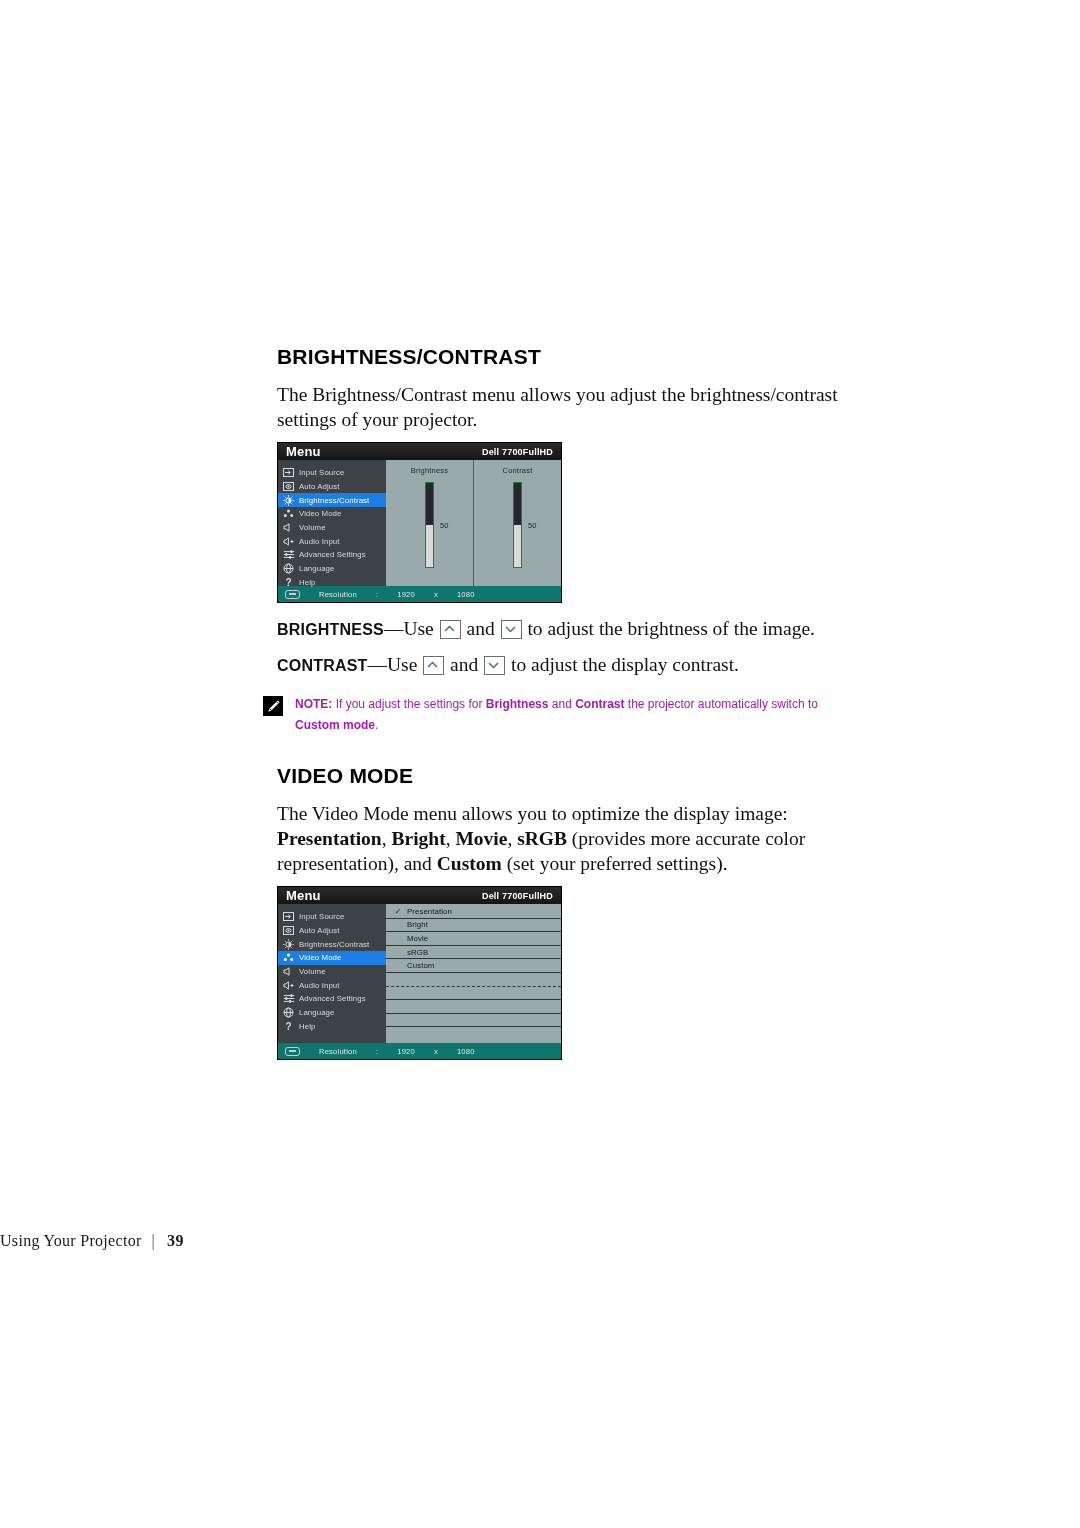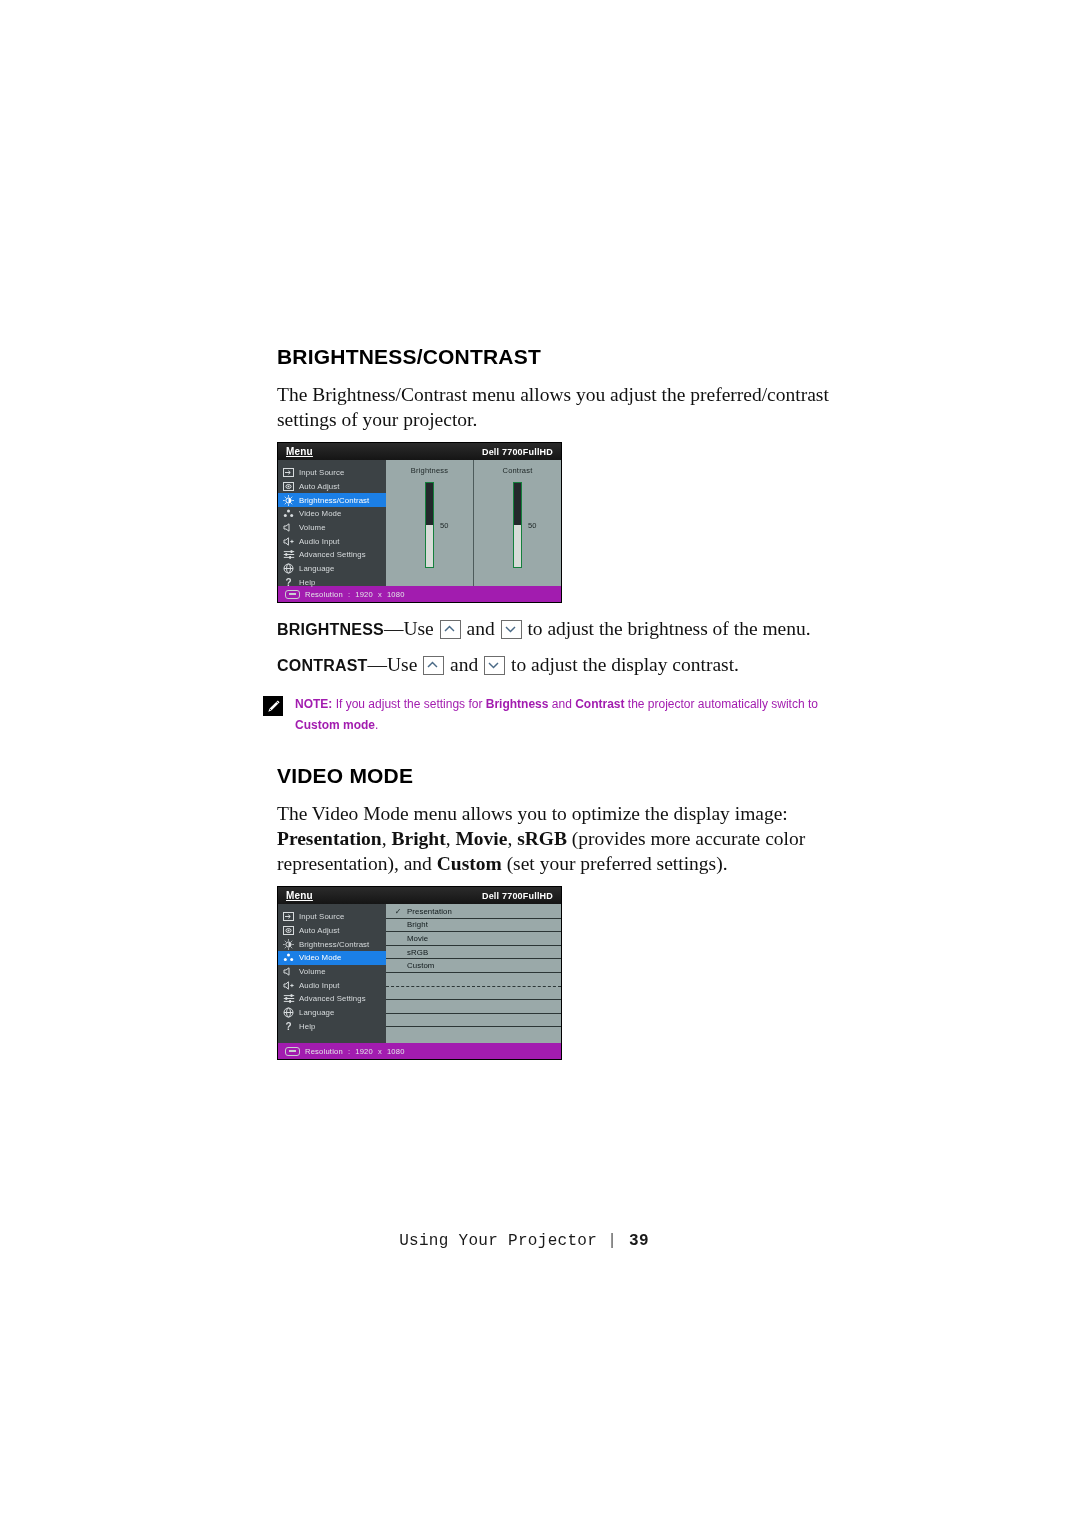--- a/index.html
+++ b/index.html
@@ -63,24 +63,23 @@
     height: 17px;
     background: linear-gradient(180deg,#2b2b2b 0%, #151515 100%);
     display: flex;
     align-items: center;
     justify-content: space-between;
     padding: 0 8px;
     box-sizing: border-box;
   }
   .osd-header .title {
     color: #ffffff;
-    font-size: 10px;
+    font-size: 13px;
     font-weight: bold;
     letter-spacing: .2px;
-    text-decoration: underline;
   }
   .osd-header .model {
     color: #ffffff;
     font-size: 9px;
     font-weight: bold;
     letter-spacing: .2px;
   }
 
   .osd-body {
     display: flex;
@@ -189,29 +188,29 @@
     flex: 0 0 18px;
     text-align: center;
     font-size: 8px;
     color: #1b2626;
   }
   .mode-row .mode-label { letter-spacing: .1px; }
   .mode-row.dashed { border-bottom: 1px dashed #2c3636; }
 
   .osd-footer {
     height: 16px;
-    background: #a21caf;
+    background: #0f766e;
     display: flex;
     align-items: center;
     padding-left: 7px;
     box-sizing: border-box;
     color: #e3e6e8;
     font-size: 7.6px;
     letter-spacing: .2px;
-    gap: 5px;
+    gap: 19px;
   }
   .osd-footer .res-icon {
     width: 13px; height: 7px;
     border: 1px solid #c9cdd0;
     border-radius: 3px;
     display: flex; align-items: center; justify-content: center;
     flex: 0 0 13px;
   }
   .osd-footer .res-icon i {
     display:block; width: 7px; height: 2px; background: #c9cdd0;
@@ -253,22 +252,21 @@
     color: #a21caf;
   }
   .note-text .nb { font-weight: bold; }
 
   
   .page-footer {
     position: absolute;
     left: 0;
     top: 1232px;
     width: 1048px;
-    text-align: center;
-    font-family: Liberation Mono, monospace;
+    font-family: Liberation Serif, serif;
     font-size: 16px;
     color: #1a1a1a;
     letter-spacing: .3px;
   }
   .page-footer .pipe {
     display: inline-block;
     margin: 0 12px 0 10px;
     color: #555;
   }
   .page-footer .pgnum { font-weight: bold; }
@@ -277,21 +275,21 @@
 </style>
 </head>
 <body>
 
 <div class="page">
 
   <div class="content">
 
     <h1 class="section-heading">BRIGHTNESS/CONTRAST</h1>
 
-    <p class="body-text">The Brightness/Contrast menu allows you adjust the preferred/contrast settings of your projector.</p>
+    <p class="body-text">The Brightness/Contrast menu allows you adjust the brightness/contrast settings of your projector.</p>
 
     <div class="osd" style="margin-top:8px;">
       <div class="osd-header">
         <span class="title">Menu</span>
         <span class="model">Dell 7700FullHD</span>
       </div>
 
       <div class="osd-body">
         <div class="osd-sidebar">
 
@@ -428,21 +426,21 @@
 
     <p class="body-text" style="margin-top:13px;">
       <span class="sc-small">BRIGHTNESS</span><span>—Use</span>
       <span class="keybox"><svg width="13" height="10" viewBox="0 0 13 10">
             <path d="M2 7 L6.5 2.4 L11 7" fill="none" stroke="#4a6a86" stroke-width="1.4"></path>
           </svg></span>
       <span>and</span>
       <span class="keybox"><svg width="13" height="10" viewBox="0 0 13 10">
             <path d="M2 3 L6.5 7.6 L11 3" fill="none" stroke="#4a6a86" stroke-width="1.4"></path>
           </svg></span>
-      <span>to adjust the brightness of the menu.</span>
+      <span>to adjust the brightness of the image.</span>
     </p>
 
     <p class="body-text">
       <span class="sc-small">CONTRAST</span><span>—Use</span>
       <span class="keybox"><svg width="13" height="10" viewBox="0 0 13 10">
             <path d="M2 7 L6.5 2.4 L11 7" fill="none" stroke="#4a6a86" stroke-width="1.4"></path>
           </svg></span>
       <span>and</span>
       <span class="keybox"><svg width="13" height="10" viewBox="0 0 13 10">
             <path d="M2 3 L6.5 7.6 L11 3" fill="none" stroke="#4a6a86" stroke-width="1.4"></path>

